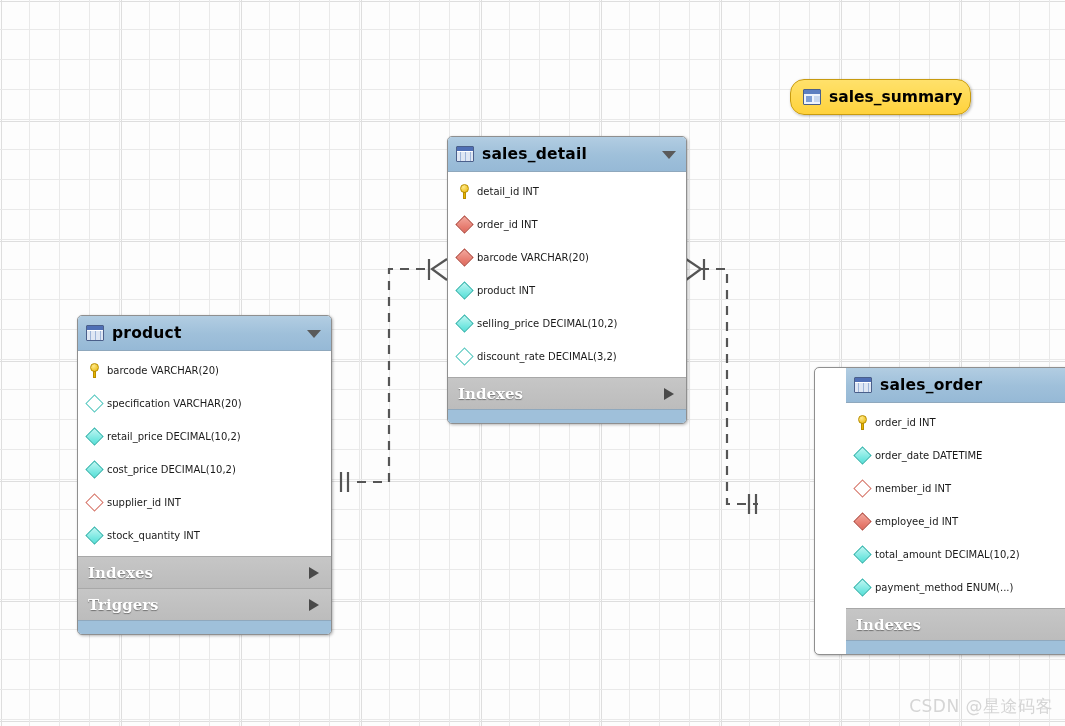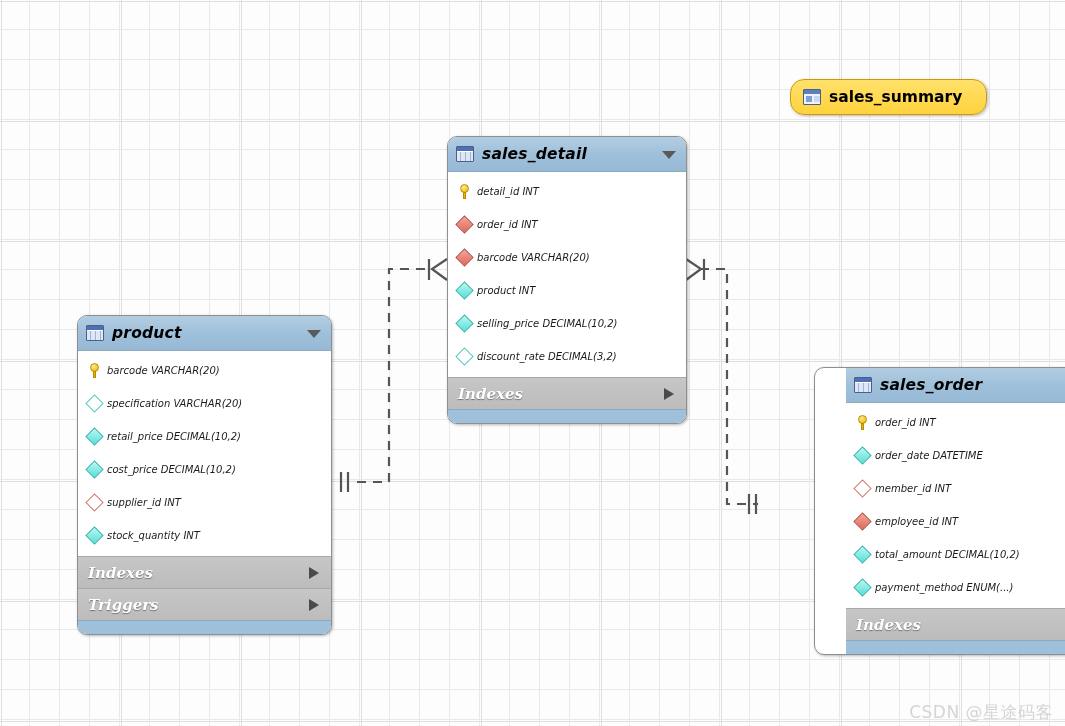--- a/index.html
+++ b/index.html
@@ -18,24 +18,23 @@
       linear-gradient(to bottom, #dedede 1px, transparent 1px);
     background-size:30px 30px, 30px 30px, 120px 120px, 120px 120px;
     background-position:-1px -1px, -1px -1px, 1px 1px, 1px 1px;
   }
 
   
   .tbl{
     position:absolute;
     background:#ffffff;
     border:1px solid #8f8f8f;
-    border-radius:10px;
+    border-radius:5px;
     box-shadow:1px 1px 3px rgba(0,0,0,.28);
     overflow:hidden;
-    font-style:italic;
   }
   .tbl-header{
     position:relative;
     height:34px;
     background:linear-gradient(to bottom,#b2cde2 0%,#9fc0da 52%,#96b9d6 100%);
     border-bottom:1px solid #8fa8bd;
     display:flex;align-items:center;
     padding:0 6px 0 8px;
   }
   .tbl-title{
@@ -109,30 +108,30 @@
     text-shadow:0 1px 1px rgba(90,90,90,.75);
   }
   .fbar{height:13px;background:#9fc0da;border-top:1px solid #8fa8bd;}
 
   
   .viewbox{
     position:absolute;display:flex;align-items:center;
     background:linear-gradient(to bottom,#ffe16b,#ffd23c);
     border:1px solid #c89b10;border-radius:14px;
     box-shadow:1px 1px 3px rgba(0,0,0,.28);
-    padding:0 24px 0 12px;height:34px;
+    padding:0 8px 0 12px;height:34px;
   }
   .viewbox .vtitle{font-weight:bold;font-size:15.5px;color:#000;margin-left:8px;}
 
   
   .conn{position:absolute;left:0;top:0;width:1065px;height:726px;pointer-events:none;}
 
   
   .wm{
-    position:absolute;right:12px;bottom:2px;
+    position:absolute;right:12px;bottom:8px;
     font-size:17px;color:#d5d5d5;letter-spacing:.5px;
     white-space:nowrap;
   }
 </style>
 </head>
 <body>
 
 <div id="canvas">
 
   <svg class="conn" viewBox="0 0 1065 726">

